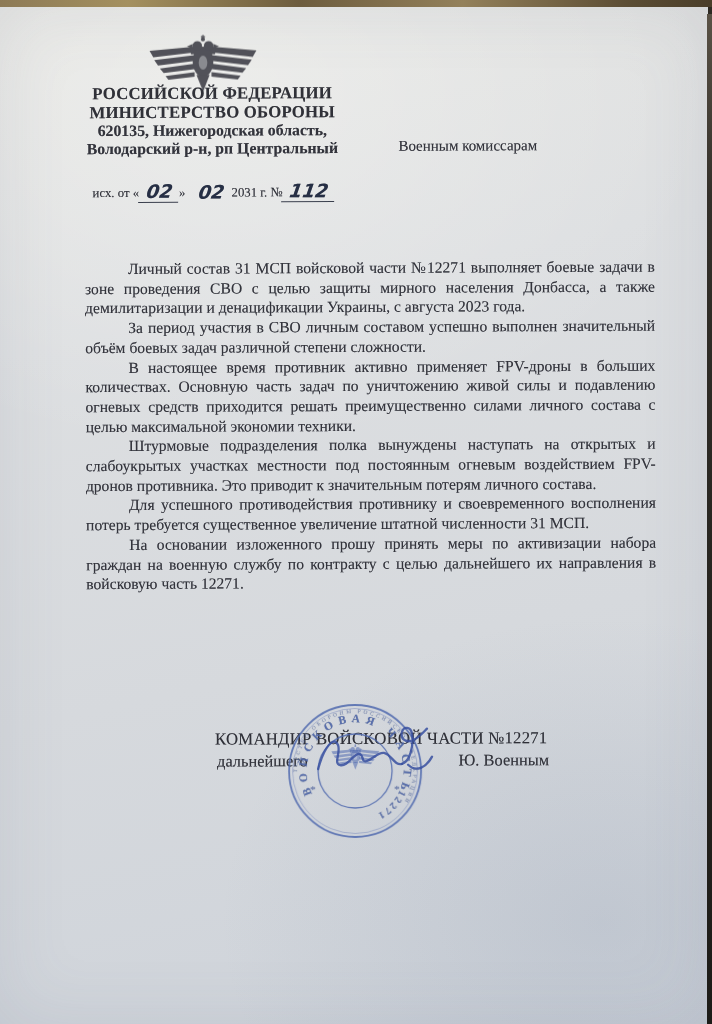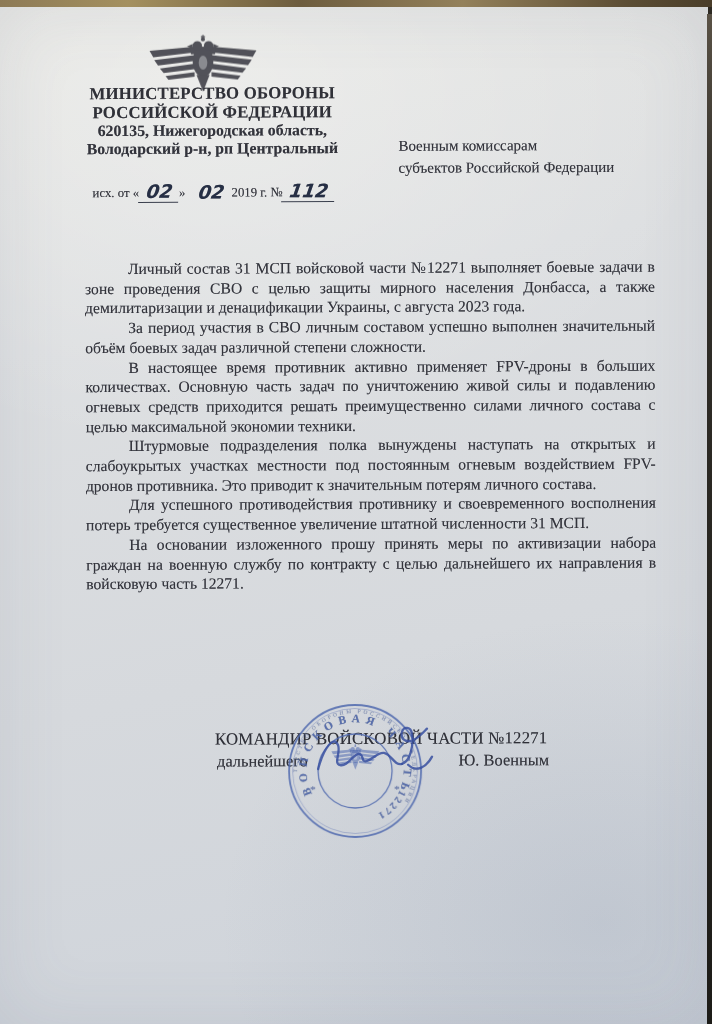--- a/index.html
+++ b/index.html
@@ -123,39 +123,38 @@
 
 <div class="photo">
   <div class="paper">
     <div class="letter">
 
       <svg class="emblem" viewBox="0 -8 130 64">
         <use href="#eagle-shape" fill="#45454d"></use>
       </svg>
 
       <div class="letterhead">
+        <div class="org-line">РОССИЙСКОЙ ФЕДЕРАЦИИ</div>
         <div class="org-line">МИНИСТЕРСТВО ОБОРОНЫ</div>
-        <div class="org-line">РОССИЙСКОЙ ФЕДЕРАЦИИ</div>
         <div class="addr-line">620135, Нижегородская область,</div>
         <div class="addr-line">Володарский р-н, рп Центральный</div>
       </div>
 
       <div class="refline">
         <span class="printed">исх. от «</span>
         <span class="hand underlined">02</span>
         <span class="printed">»</span>
         <span class="printed">  </span>
         <span class="hand">02</span>
-        <span class="printed">2019 г. №</span>
+        <span class="printed">2031 г. №</span>
         <span class="hand underlined">112</span>
       </div>
 
       <div class="addressee">
         <div>Военным комиссарам</div>
-        <div>субъектов Российской Федерации</div>
       </div>
 
       <div class="body-text">
         <p>Личный состав 31 МСП войсковой части №12271 выполняет боевые задачи в зоне проведения СВО с целью защиты мирного населения Донбасса, а также демилитаризации и денацификации Украины, с августа 2023 года.</p>
         <p>За период участия в СВО личным составом успешно выполнен значительный объём боевых задач различной степени сложности.</p>
         <p>В настоящее время противник активно применяет FPV-дроны в больших количествах. Основную часть задач по уничтожению живой силы и подавлению огневых средств приходится решать преимущественно силами личного состава с целью максимальной экономии техники.</p>
         <p>Штурмовые подразделения полка вынуждены наступать на открытых и слабоукрытых участках местности под постоянным огневым воздействием FPV-дронов противника. Это приводит к значительным потерям личного состава.</p>
         <p>Для успешного противодействия противнику и своевременного восполнения потерь требуется существенное увеличение штатной численности 31 МСП.</p>
         <p>На основании изложенного прошу принять меры по активизации набора граждан на военную службу по контракту с целью дальнейшего их направления в войсковую часть 12271.</p>
       </div>

